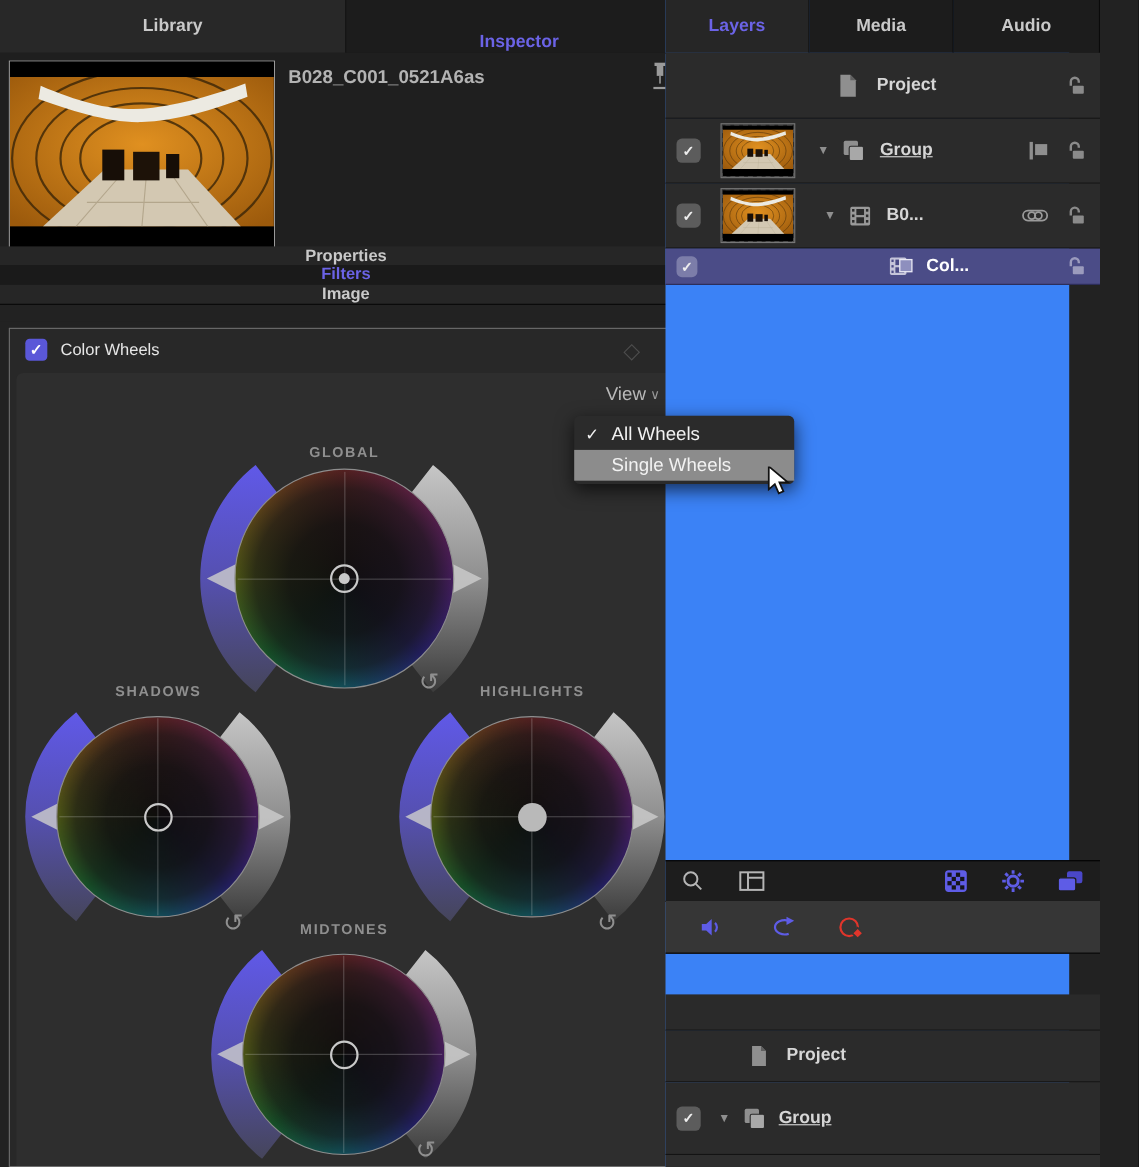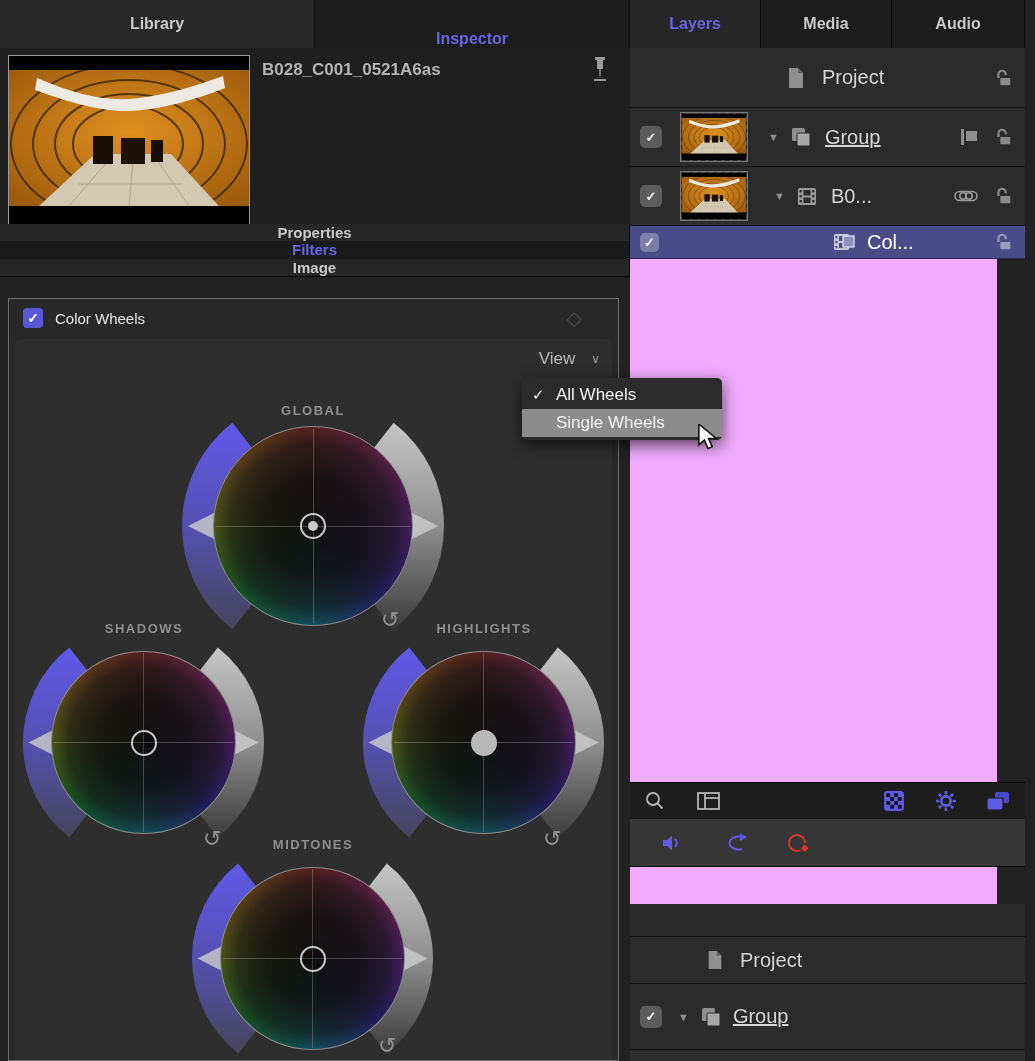--- a/index.html
+++ b/index.html
@@ -22,21 +22,21 @@
                 color:#c9c9c9;background:#262626;border-right:1px solid #0a0a0a;}
   .subtabs .tab.active{background:#1a1a1a;color:#6b63e6;}
   .filters-bg{position:absolute;left:0;top:292px;width:630px;bottom:0;background:#222;}
   .filter-box{position:absolute;left:8px;top:6px;width:609px;bottom:0;border:1px solid #6e6e6e;background:#282828;}
   .filter-header{position:absolute;left:0;top:0;right:0;height:38px;display:flex;align-items:center;padding-left:14px;}
   .cb{width:20px;height:20px;border-radius:4px;background:#5a57d8;display:flex;align-items:center;justify-content:center;
       color:#fff;font-size:14px;font-weight:700;line-height:1;}
   .filter-name{margin-left:12px;font-size:15px;color:#e6e6e6;}
   .kf-diamond{position:absolute;right:36px;top:7px;font-size:20px;color:#4d4d4d;}
   .filter-panel{position:absolute;left:6px;right:6px;top:40px;bottom:0;background:#2e2e2e;border-radius:6px 6px 0 0;}
-  .view-btn{position:absolute;right:12px;top:10px;font-size:17px;color:#b9b9b9;display:flex;align-items:center;gap:16px;}
+  .view-btn{position:absolute;right:12px;top:10px;font-size:17px;color:#b9b9b9;display:flex;align-items:center;gap:4px;}
   .view-btn .chev{font-size:12px;color:#9a9a9a;}
   .wheel-label{position:absolute;width:200px;text-align:center;font-size:13px;font-weight:700;letter-spacing:1.5px;color:#8f8f8f;}
   .wheel{position:absolute;}
   .wheel svg.arcs{position:absolute;inset:0;width:100%;height:100%;}
   .face{position:absolute;left:12.12%;top:2.83%;width:75.76%;height:94.34%;border-radius:50%;
         border:1px solid #8d8d8d;box-sizing:border-box;
         background:
          radial-gradient(circle at 50% 50%, rgba(14,14,14,.98) 0%, rgba(17,17,17,.95) 36%, rgba(21,21,21,.84) 58%,
                          rgba(26,26,26,.5) 78%, rgba(30,30,30,.08) 94%),
          conic-gradient(from 0deg, #bb2f31, #c02c8e, #8c25c9, #3329d8, #0aa7c4, #14b044, #9fb912, #c77a1d, #bb2f31);}
@@ -51,29 +51,29 @@
   
   .menu{position:absolute;left:522px;top:378px;width:200px;background:#2b2b2b;border-radius:5px;
         box-shadow:0 5px 16px rgba(0,0,0,.65);padding:3px 0;z-index:50;}
   .menu .item{position:relative;height:28px;display:flex;align-items:center;font-size:17px;color:#f2f2f2;padding-left:34px;}
   .menu .item .chk{position:absolute;left:10px;font-size:15px;}
   .menu .item.hl{background:#8c8c8c;}
   .cursor{position:absolute;left:697px;top:424px;z-index:60;}
   
   .divider{position:absolute;left:630px;top:0;width:10px;height:1061px;background:#0b0b0b;}
   
-  .right{position:absolute;left:630px;top:0;width:367px;height:1061px;background:#f0abfc;}
+  .right{position:absolute;left:605px;top:0;width:367px;height:1061px;background:#3b82f6;}
   .rrow{position:absolute;left:0;width:395px;background:#2b2b2b;border-bottom:1px solid #131313;display:flex;align-items:center;}
   .rrow .cb2{width:22px;height:22px;border-radius:5px;background:#5c5c5c;color:#eee;font-size:13px;font-weight:700;
              display:flex;align-items:center;justify-content:center;margin-left:10px;}
   .rrow .thumb-s{width:64px;height:46px;margin-left:18px;border:1px solid #777;
              background:repeating-conic-gradient(#4a4a4a 0% 25%, #2e2e2e 0% 50%) 0 0/8px 8px;padding:1px;}
   .rrow .thumb-s svg{display:block;width:100%;height:100%;}
   .disc{font-size:11px;color:#8f8f8f;}
-  .lbl{font-size:20px;font-weight:400;color:#d6d6d6;}
+  .lbl{font-size:16px;font-weight:700;color:#d6d6d6;}
   .lbl.u{text-decoration:underline;}
   .rowicons{position:absolute;right:12px;display:flex;align-items:center;gap:14px;}
   .sel{background:#4b4c87;}
   .toolbar{position:absolute;left:0;top:782px;width:395px;height:36px;background:#1d1d1d;border-top:1px solid #000;
            border-bottom:1px solid #000;display:flex;align-items:center;}
   .audiorow{position:absolute;left:0;top:819px;width:395px;height:47px;background:#363636;border-bottom:1px solid #000;
             display:flex;align-items:center;}
   .tl-header{position:absolute;left:0;top:867px;width:395px;height:36px;background:#2c2c2c;border-bottom:1px solid #0a0a0a;
              display:flex;align-items:center;font-size:16px;color:#ababab;padding-left:12px;box-sizing:border-box;}
 </style>

